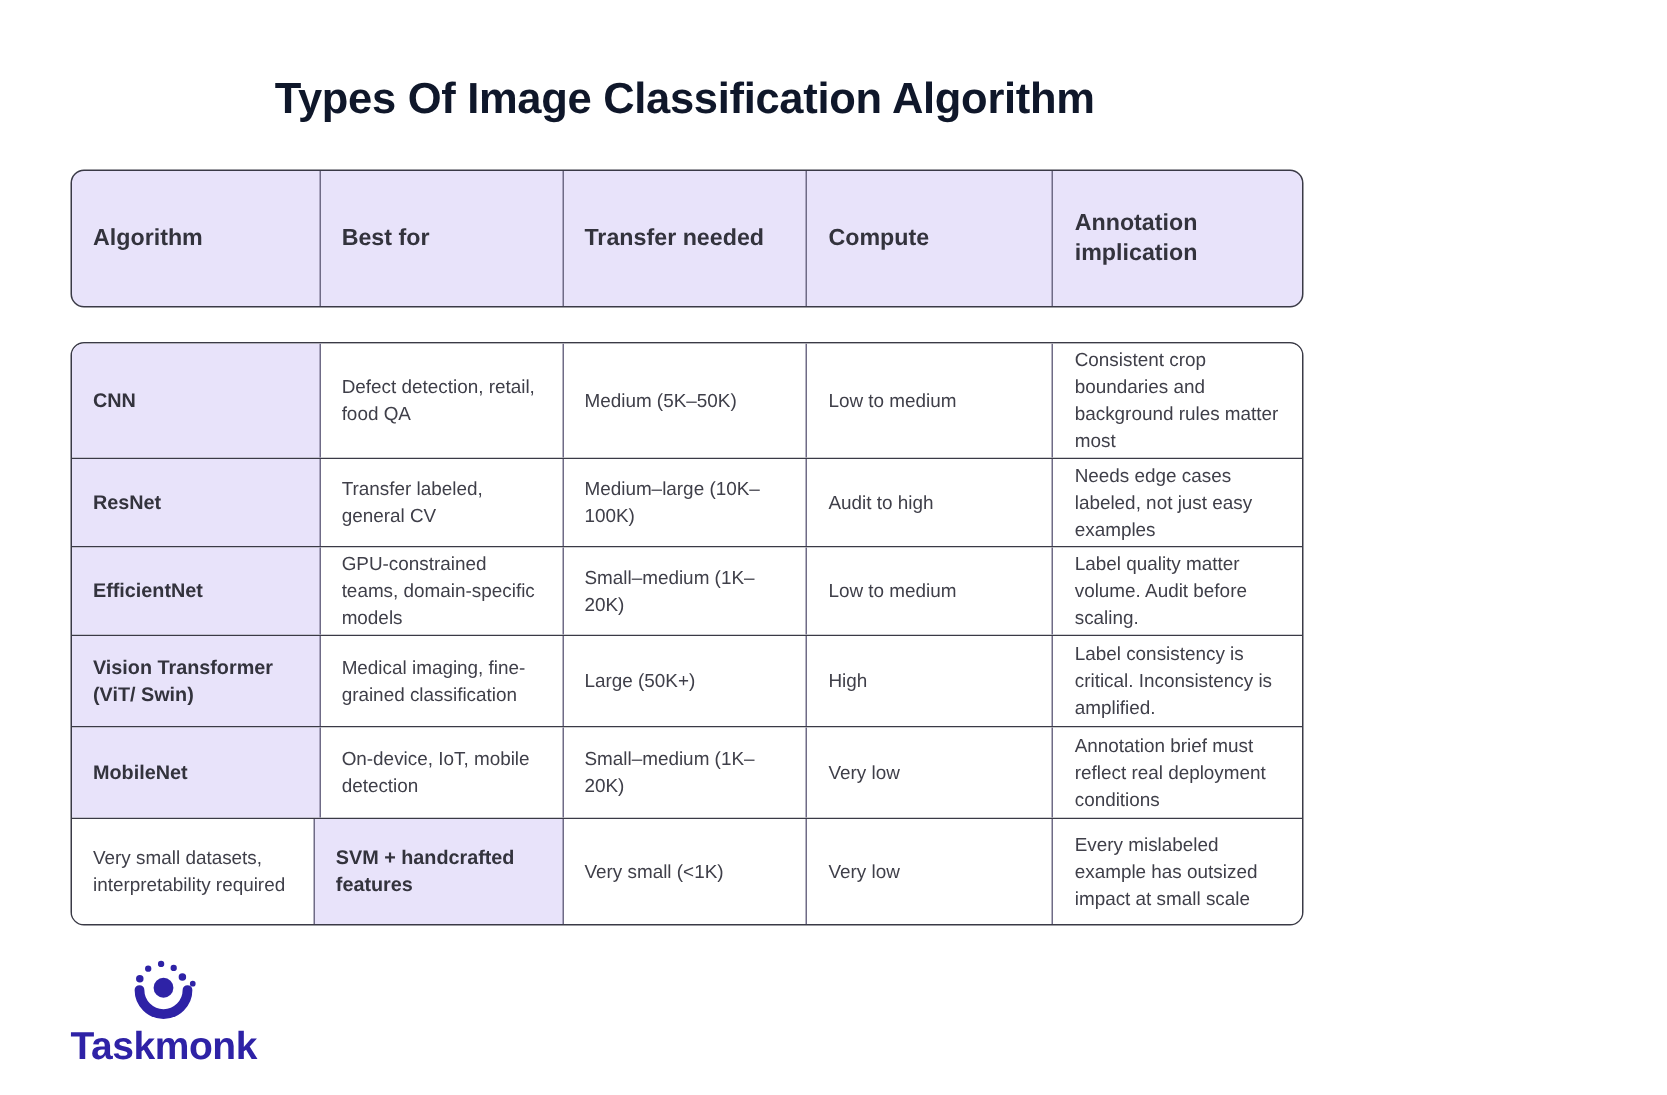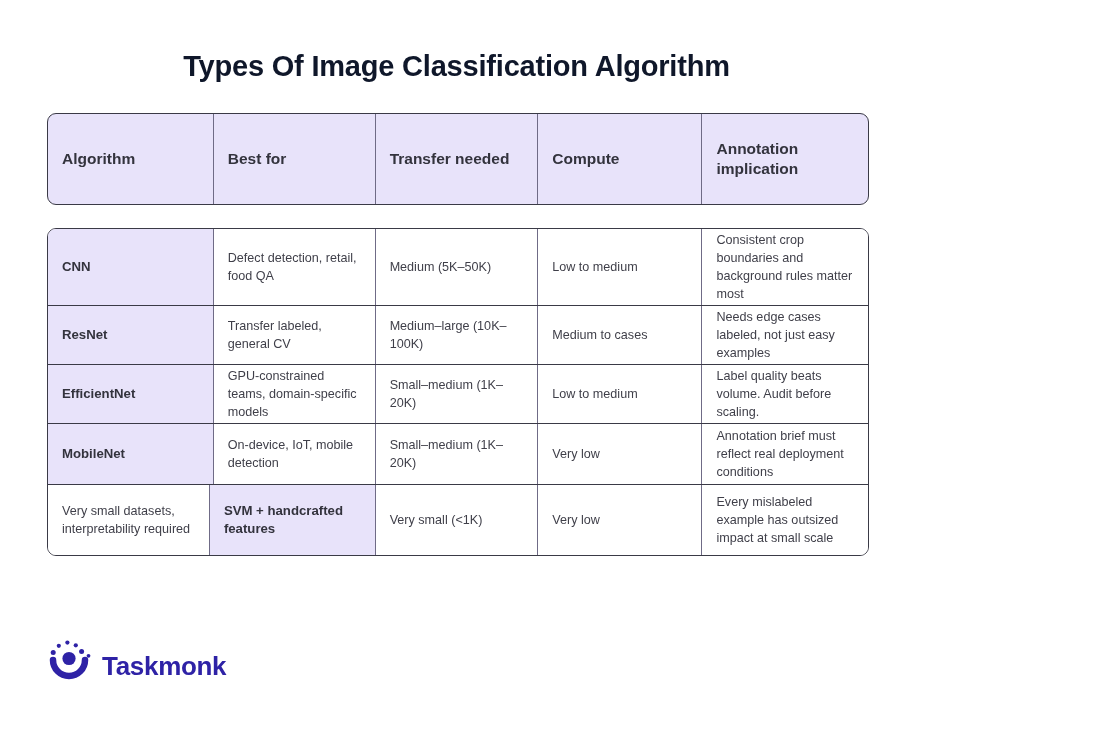--- a/index.html
+++ b/index.html
@@ -113,22 +113,22 @@
   .r3 { height: 60px; }
   .r4 { height: 60px; }
   .r5 { height: 70px; }
 
   
   .logo {
     position: absolute;
     left: 47px;
     top: 638px;
     display: flex;
-    align-items: flex-end;
-    gap: 11px;
+    align-items: center;
+    flex-direction: column;
   }
   .logo-mark { width: 44px; height: 44px; display: block; }
   .logo-text {
     font-size: 26px;
     font-weight: bold;
     color: #2e22a6;
     letter-spacing: -0.3px;
   }
 </style>
 </head>
@@ -155,32 +155,39 @@
         <div class="td c1">Defect detection, retail, food QA</div>
         <div class="td c2">Medium (5K–50K)</div>
         <div class="td c3">Low to medium</div>
         <div class="td c4">Consistent crop boundaries and background rules matter most</div>
       </div>
 
       <div class="trow r1">
         <div class="td algo c0">ResNet</div>
         <div class="td c1">Transfer labeled, general CV</div>
         <div class="td c2">Medium–large (10K–100K)</div>
-        <div class="td c3">Medium to cases</div>
+        <div class="td c3">Audit to high</div>
         <div class="td c4">Needs edge cases labeled, not just easy examples</div>
       </div>
 
       <div class="trow r2">
         <div class="td algo c0">EfficientNet</div>
         <div class="td c1">GPU-constrained teams, domain-specific models</div>
         <div class="td c2">Small–medium (1K–20K)</div>
         <div class="td c3">Low to medium</div>
-        <div class="td c4">Label quality beats volume. Audit before scaling.</div>
-      </div>
-
+        <div class="td c4">Label quality matter volume. Audit before scaling.</div>
+      </div>
+
+      <div class="trow r3">
+        <div class="td algo c0">Vision Transformer (ViT/ Swin)</div>
+        <div class="td c1">Medical imaging, fine-grained classification</div>
+        <div class="td c2">Large (50K+)</div>
+        <div class="td c3">High</div>
+        <div class="td c4">Label consistency is critical. Inconsistency is amplified.</div>
+      </div>
 
       <div class="trow r4">
         <div class="td algo c0">MobileNet</div>
         <div class="td c1">On-device, IoT, mobile detection</div>
         <div class="td c2">Small–medium (1K–20K)</div>
         <div class="td c3">Very low</div>
         <div class="td c4">Annotation brief must reflect real deployment conditions</div>
       </div>
 
       <div class="trow r5">

